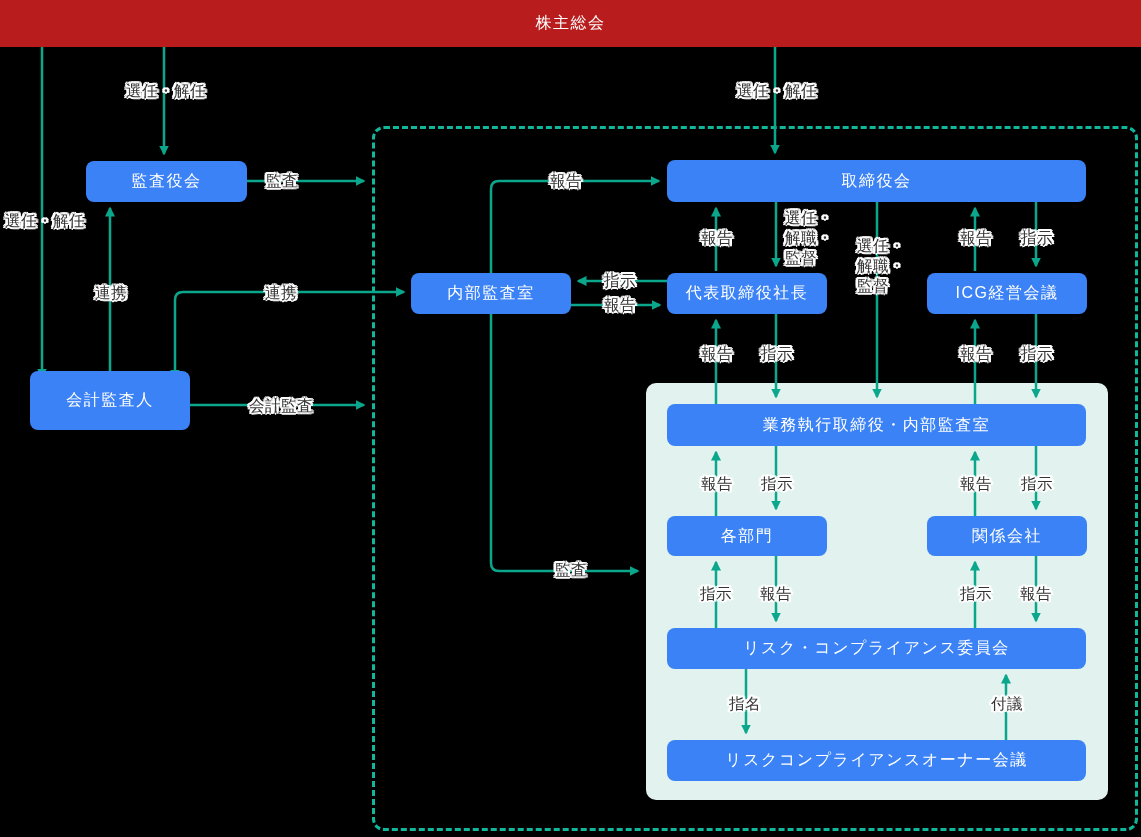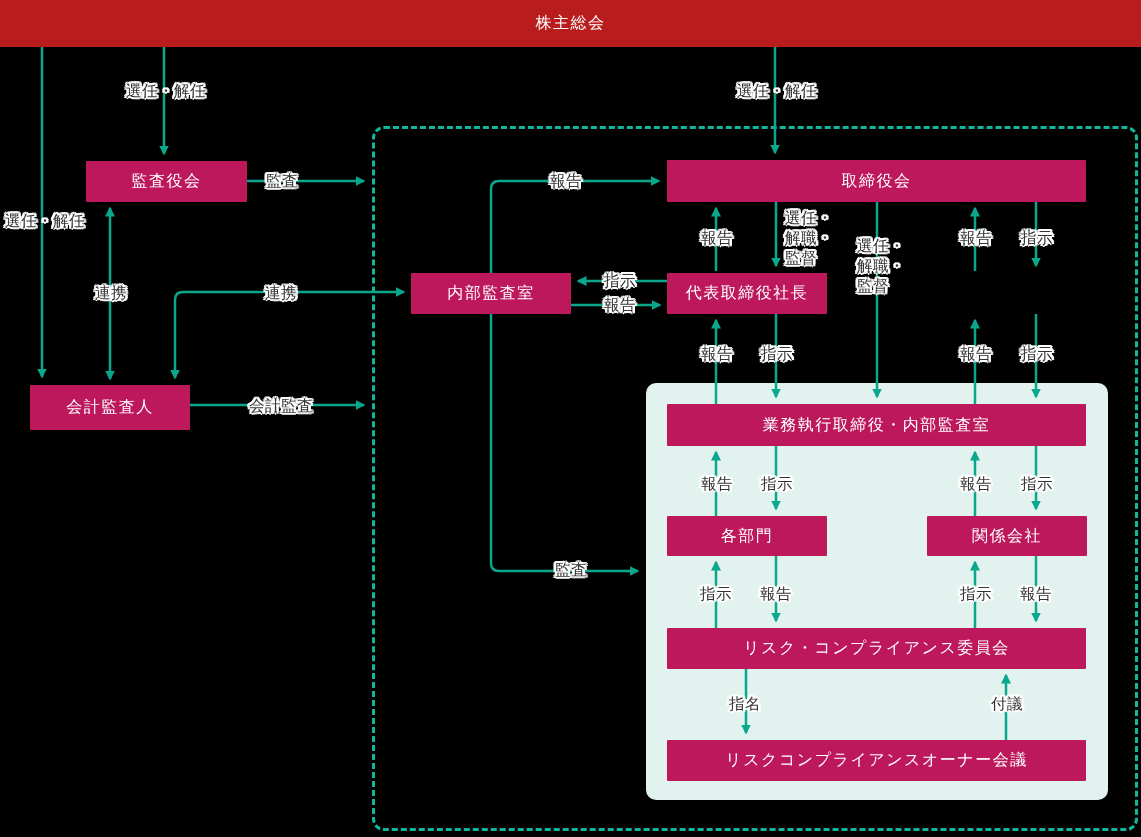--- a/index.html
+++ b/index.html
@@ -9,23 +9,23 @@
   }
   .dashed-box{
     position:absolute;left:372px;top:126px;width:766px;height:705px;
     border:3px dashed #12b79b;border-radius:12px;box-sizing:border-box;
   }
   .exec-panel{
     position:absolute;left:646px;top:383px;width:462px;height:417px;
     background:#e2f2ee;border-radius:10px;
   }
   .node{
-    position:absolute;background:#be185d;color:#fff;
+    position:absolute;background:#3b82f6;color:#fff;
     display:flex;align-items:center;justify-content:center;
-    border-radius:1px;font-size:16px;letter-spacing:1.5px;box-sizing:border-box;
+    border-radius:8px;font-size:16px;letter-spacing:1.5px;box-sizing:border-box;
   }
   .topbar{
     position:absolute;left:0;top:0;width:1141px;height:47px;background:#b91c1c;
     display:flex;align-items:center;justify-content:center;color:#fff;
     font-size:16px;letter-spacing:1.5px;border-radius:0;
   }
   .connectors{position:absolute;left:0;top:0;width:1141px;height:837px;}
   .edge-label{
     position:absolute;transform:translate(-50%,-50%);
     color:#333;font-size:15.5px;font-weight:500;line-height:1.3;
@@ -81,28 +81,29 @@
       <path d="M1036 556 L1036 621" marker-end="url(#arr)"></path>
       <path d="M746 669 L746 733" marker-end="url(#arr)"></path>
       <path d="M1006 740 L1006 675" marker-end="url(#arr)"></path>
     </g>
   </svg>
 
   <div class="topbar">株主総会</div>
 
   <div class="node" style="left:86px;top:161px;width:161px;height:41px">監査役会</div>
 
-  <div class="node" style="left:30px;top:385px;width:160px;height:45px">会計監査人</div>
+  <div class="node" style="left:30px;top:371px;width:160px;height:59px">会計監査人</div>
 
   <div class="node" style="left:411px;top:273px;width:160px;height:41px">内部監査室</div>
 
   <div class="node" style="left:667px;top:160px;width:419px;height:42px">取締役会</div>
 
   <div class="node" style="left:667px;top:273px;width:160px;height:41px">代表取締役社長</div>
 
+  <div class="node" style="left:927px;top:273px;width:160px;height:41px">ICG経営会議</div>
 
   <div class="node" style="left:667px;top:404px;width:419px;height:42px">業務執行取締役・内部監査室</div>
 
   <div class="node" style="left:667px;top:516px;width:160px;height:40px">各部門</div>
 
   <div class="node" style="left:927px;top:516px;width:160px;height:40px">関係会社</div>
 
   <div class="node" style="left:667px;top:628px;width:419px;height:41px">リスク・コンプライアンス委員会</div>
 
   <div class="node" style="left:667px;top:740px;width:419px;height:41px">リスクコンプライアンスオーナー会議</div>

